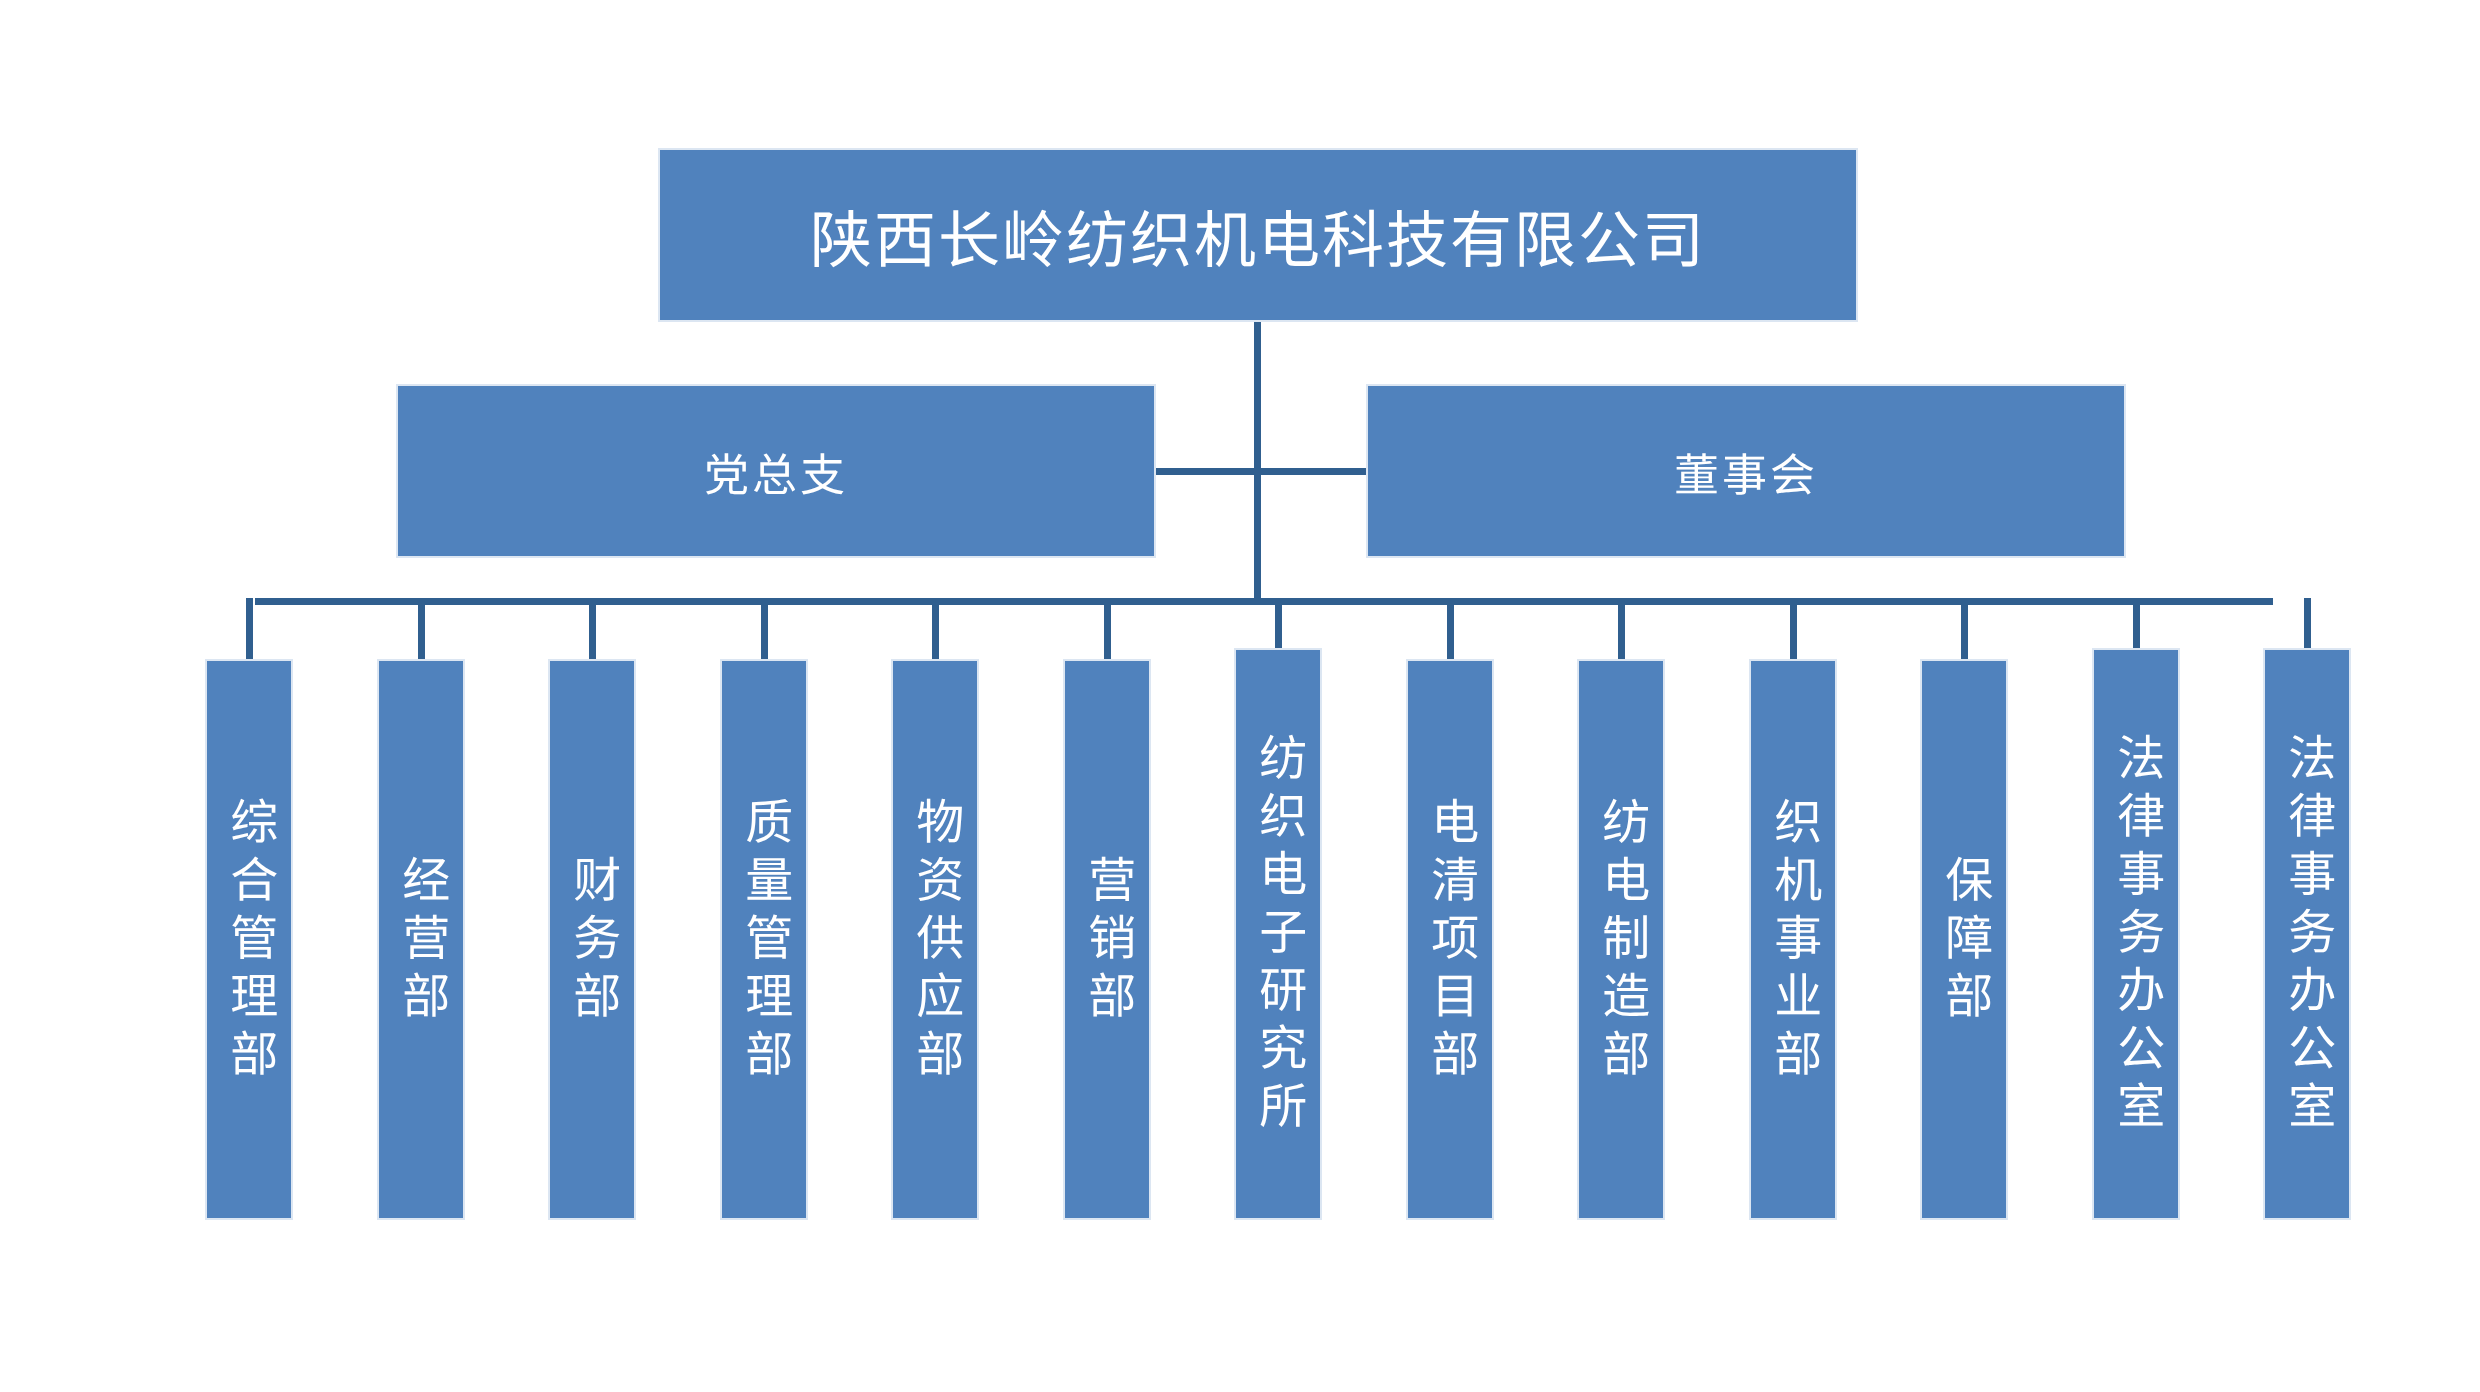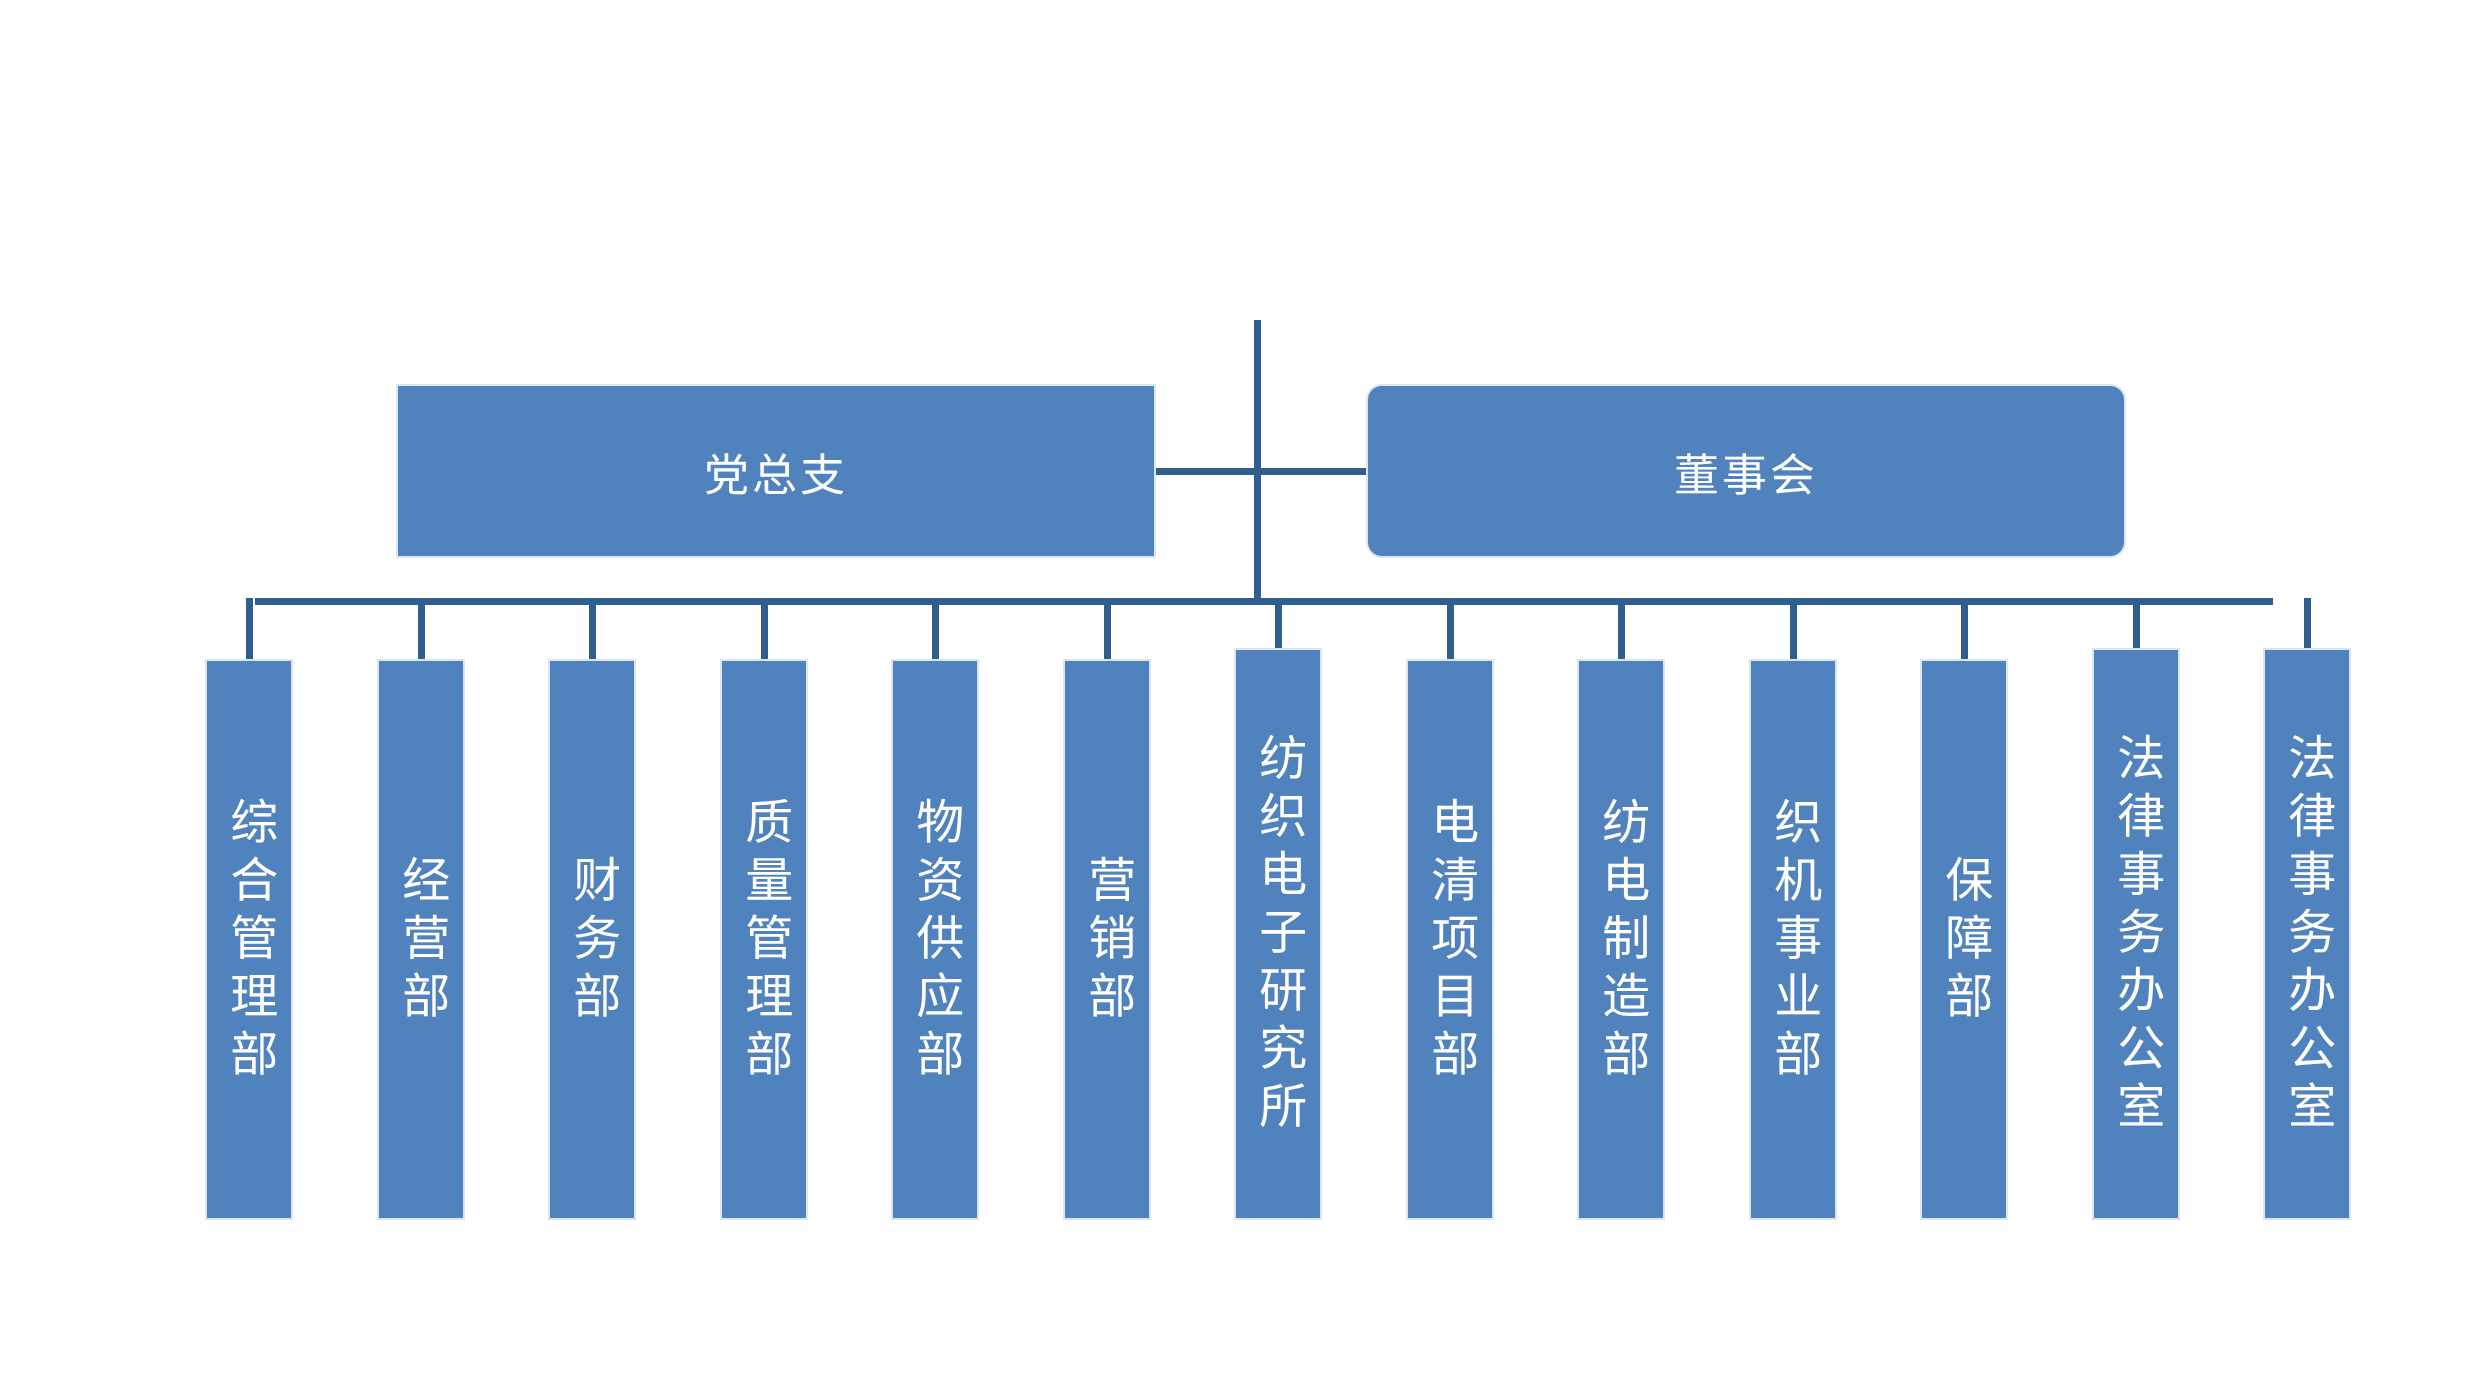--- a/index.html
+++ b/index.html
@@ -45,21 +45,21 @@
   
   .node.tier2 {
     top: 386px;
     height: 170px;
     font-size: 45px;
     letter-spacing: 3px;
     font-family: "DejaVu Sans", "Liberation Sans", sans-serif;
     justify-content: center;
   }
   .node.tier2.left  { left: 398px;  width: 756px; }
-  .node.tier2.right { left: 1368px; width: 756px; border-radius: 14px; }
+  .node.tier2.right { left: 1368px; width: 756px; }
 
   
   .node.dept {
     width: 84px;
     writing-mode: vertical-rl;
     text-orientation: upright;
     font-size: 48px;
     line-height: 1.22;
     letter-spacing: 10px;
     padding-top: 4px;
@@ -100,20 +100,23 @@
       <div class="conn v" style="position: absolute; left: 1104px; top: 598px; height: 63px;"></div>
       <div class="conn v" style="position: absolute; left: 1275px; top: 598px; height: 52px;"></div>
       <div class="conn v" style="position: absolute; left: 1447px; top: 598px; height: 63px;"></div>
       <div class="conn v" style="position: absolute; left: 1618px; top: 598px; height: 63px;"></div>
       <div class="conn v" style="position: absolute; left: 1790px; top: 598px; height: 63px;"></div>
       <div class="conn v" style="position: absolute; left: 1961px; top: 598px; height: 63px;"></div>
       <div class="conn v" style="position: absolute; left: 2133px; top: 598px; height: 52px;"></div>
       <div class="conn v" style="position: absolute; left: 2304px; top: 598px; height: 52px;"></div>
     </div>
 
+  <div class="node root">
+    <span>陕西长岭纺织机电科技有限公司</span>
+  </div>
 
   <div class="node tier2 left">
     <span>党总支</span>
   </div>
   <div class="node tier2 right">
     <span>董事会</span>
   </div>
 
   <div id="dept-layer">
       <div class="node dept" style="left: 207px; top: 661px; height: 557px;">

